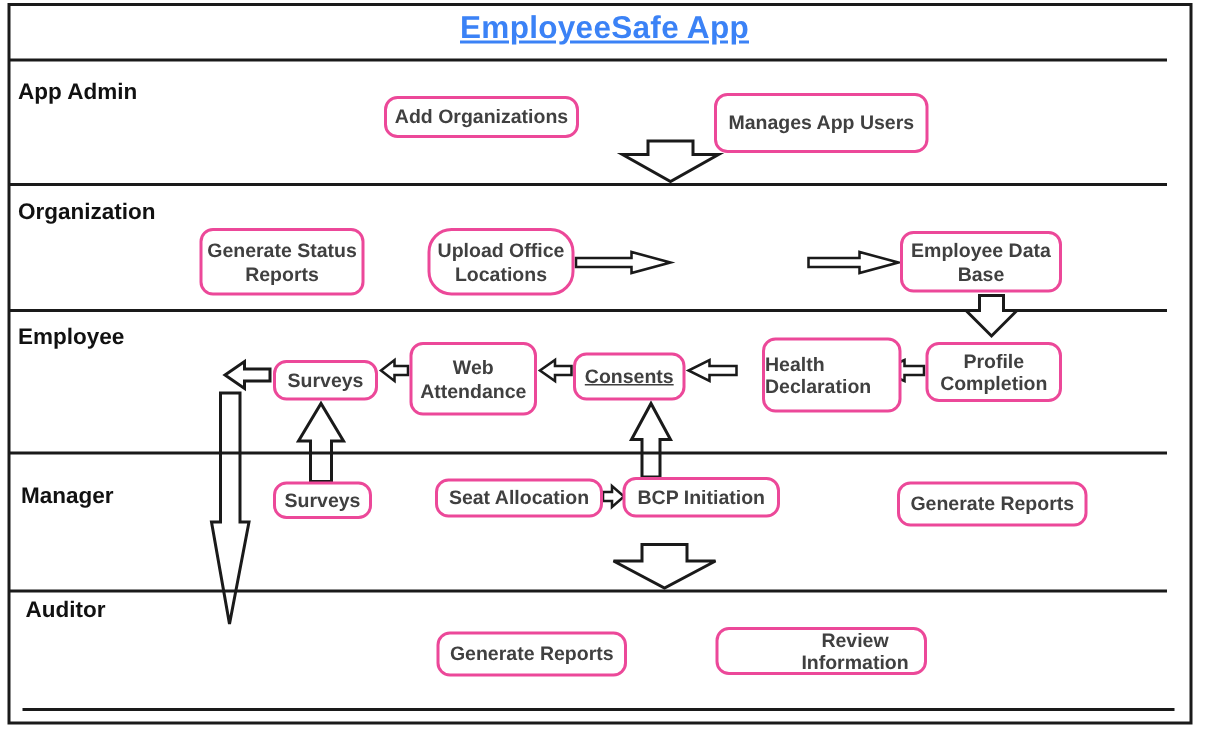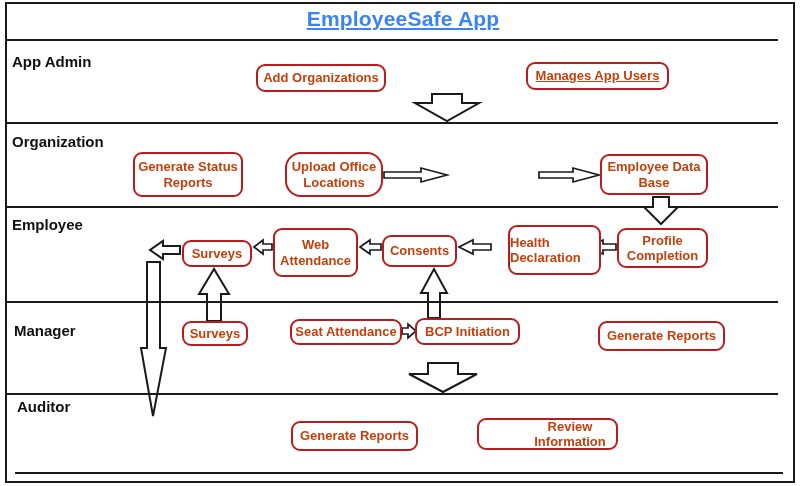--- a/index.html
+++ b/index.html
@@ -5,23 +5,23 @@
   html,body{margin:0;padding:0;background:#e9e9e9;}
   #stage{position:relative;width:806px;height:486px;background:#ffffff;
          font-family:"Liberation Sans","DejaVu Sans",sans-serif;overflow:hidden;}
   #frame{position:absolute;left:5px;top:2px;width:786px;height:477px;
          border:2px solid #1a1a1a;background:#ffffff;}
   .hline{position:absolute;height:2px;background:#1a1a1a;}
   #title{position:absolute;left:0;top:7px;width:806px;text-align:center;
          font-size:21px;font-weight:bold;color:#3b82f6;text-decoration:underline;
          letter-spacing:0.2px;}
   .lane-label{position:absolute;font-size:15px;font-weight:bold;color:#111;}
-  .node{position:absolute;background:#ffffff;border:2px solid #b91c1c;border-radius:9px;
+  .node{position:absolute;background:#ffffff;border:2px solid #ec4899;border-radius:9px;
         display:flex;align-items:center;justify-content:center;text-align:center;
-        font-size:13px;font-weight:bold;color:#c2410c;line-height:1.18;padding:1px 3px;
+        font-size:13px;font-weight:bold;color:#404040;line-height:1.18;padding:1px 3px;
         box-sizing:border-box;}
   .node.align-left{justify-content:flex-start;text-align:left;padding-left:0;margin-left:16px;}
   #arrows{position:absolute;left:0;top:0;width:806px;height:486px;pointer-events:none;}
   #arrows polygon{stroke:#1a1a1a;stroke-linejoin:miter;}
   .thin{fill:#ffffff;stroke-width:1.7;}
   .block{fill:#ffffff;stroke-width:2;}
   .open{fill:none;stroke-width:2;}
 </style>
 </head>
 <body>
@@ -69,32 +69,32 @@
     <polygon class="open" points="207,321 207,294 199,294 214,269 229,294 221,294 221,321"></polygon>
 
     <polygon class="open" points="428,318 428,293 421,293 434,269 447,293 440,293 440,318"></polygon>
 
     <polygon class="thin" points="402,328 408,328 408,324 416,331 408,338 408,334 402,334"></polygon>
 
     <polygon class="block" points="428,363 458,363 458,374 477,374 443,392 409,374 428,374"></polygon>
   </svg>
 
   <div class="node" style="left:256px;top:64px;width:130px;height:28px;">Add Organizations</div>
-  <div class="node" style="left:526px;top:62px;width:143px;height:28px;text-decoration:underline;">Manages App Users</div>
+  <div class="node" style="left:476px;top:62px;width:143px;height:40px;">Manages App Users</div>
 
   <div class="node" style="left:133px;top:152px;width:110px;height:45px;">Generate Status Reports</div>
   <div class="node" style="left:285px;top:152px;width:98px;height:45px;border-radius:16px;">Upload Office Locations</div>
   <div class="node" style="left:600px;top:154px;width:108px;height:41px;">Employee Data Base</div>
 
   <div class="node" style="left:182px;top:240px;width:70px;height:27px;">Surveys</div>
   <div class="node" style="left:273px;top:228px;width:85px;height:49px;">Web Attendance</div>
-  <div class="node" style="left:382px;top:235px;width:75px;height:32px;">Consents</div>
+  <div class="node" style="left:382px;top:235px;width:75px;height:32px;text-decoration:underline;">Consents</div>
   <div class="node align-left" style="left:492px;top:225px;width:93px;height:50px;">Health Declaration</div>
   <div class="node" style="left:617px;top:228px;width:91px;height:40px;">Profile Completion</div>
 
   <div class="node" style="left:182px;top:321px;width:66px;height:25px;">Surveys</div>
-  <div class="node" style="left:290px;top:319px;width:112px;height:26px;">Seat Attendance</div>
+  <div class="node" style="left:290px;top:319px;width:112px;height:26px;">Seat Allocation</div>
   <div class="node" style="left:415px;top:318px;width:105px;height:27px;">BCP Initiation</div>
   <div class="node" style="left:598px;top:321px;width:127px;height:30px;">Generate Reports</div>
 
   <div class="node" style="left:291px;top:421px;width:127px;height:30px;">Generate Reports</div>
   <div class="node" style="left:477px;top:418px;width:141px;height:32px;padding-left:48px;">Review Information</div>
 </div>
 
 </body></html>

